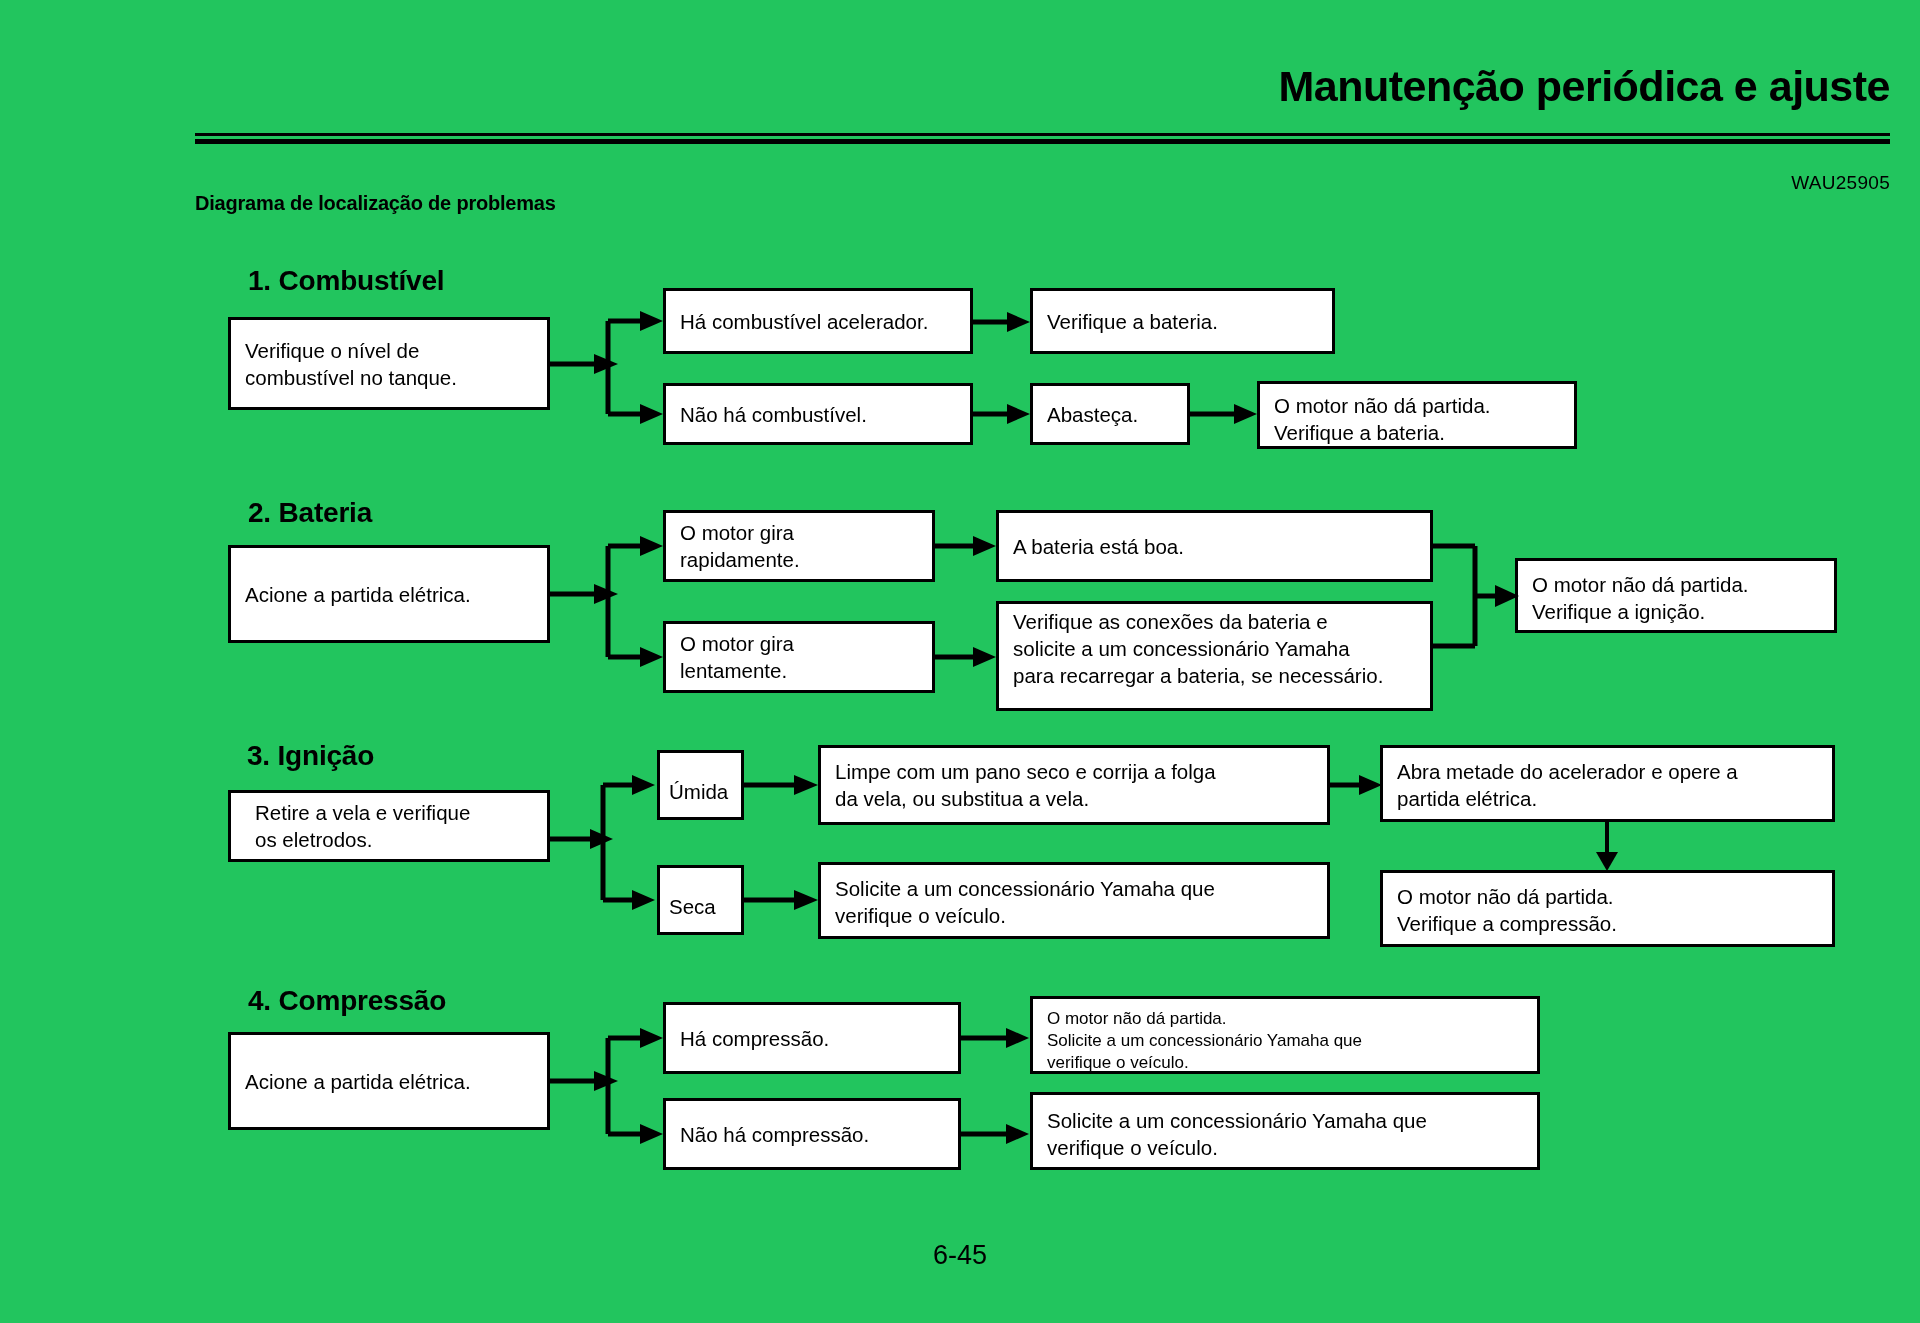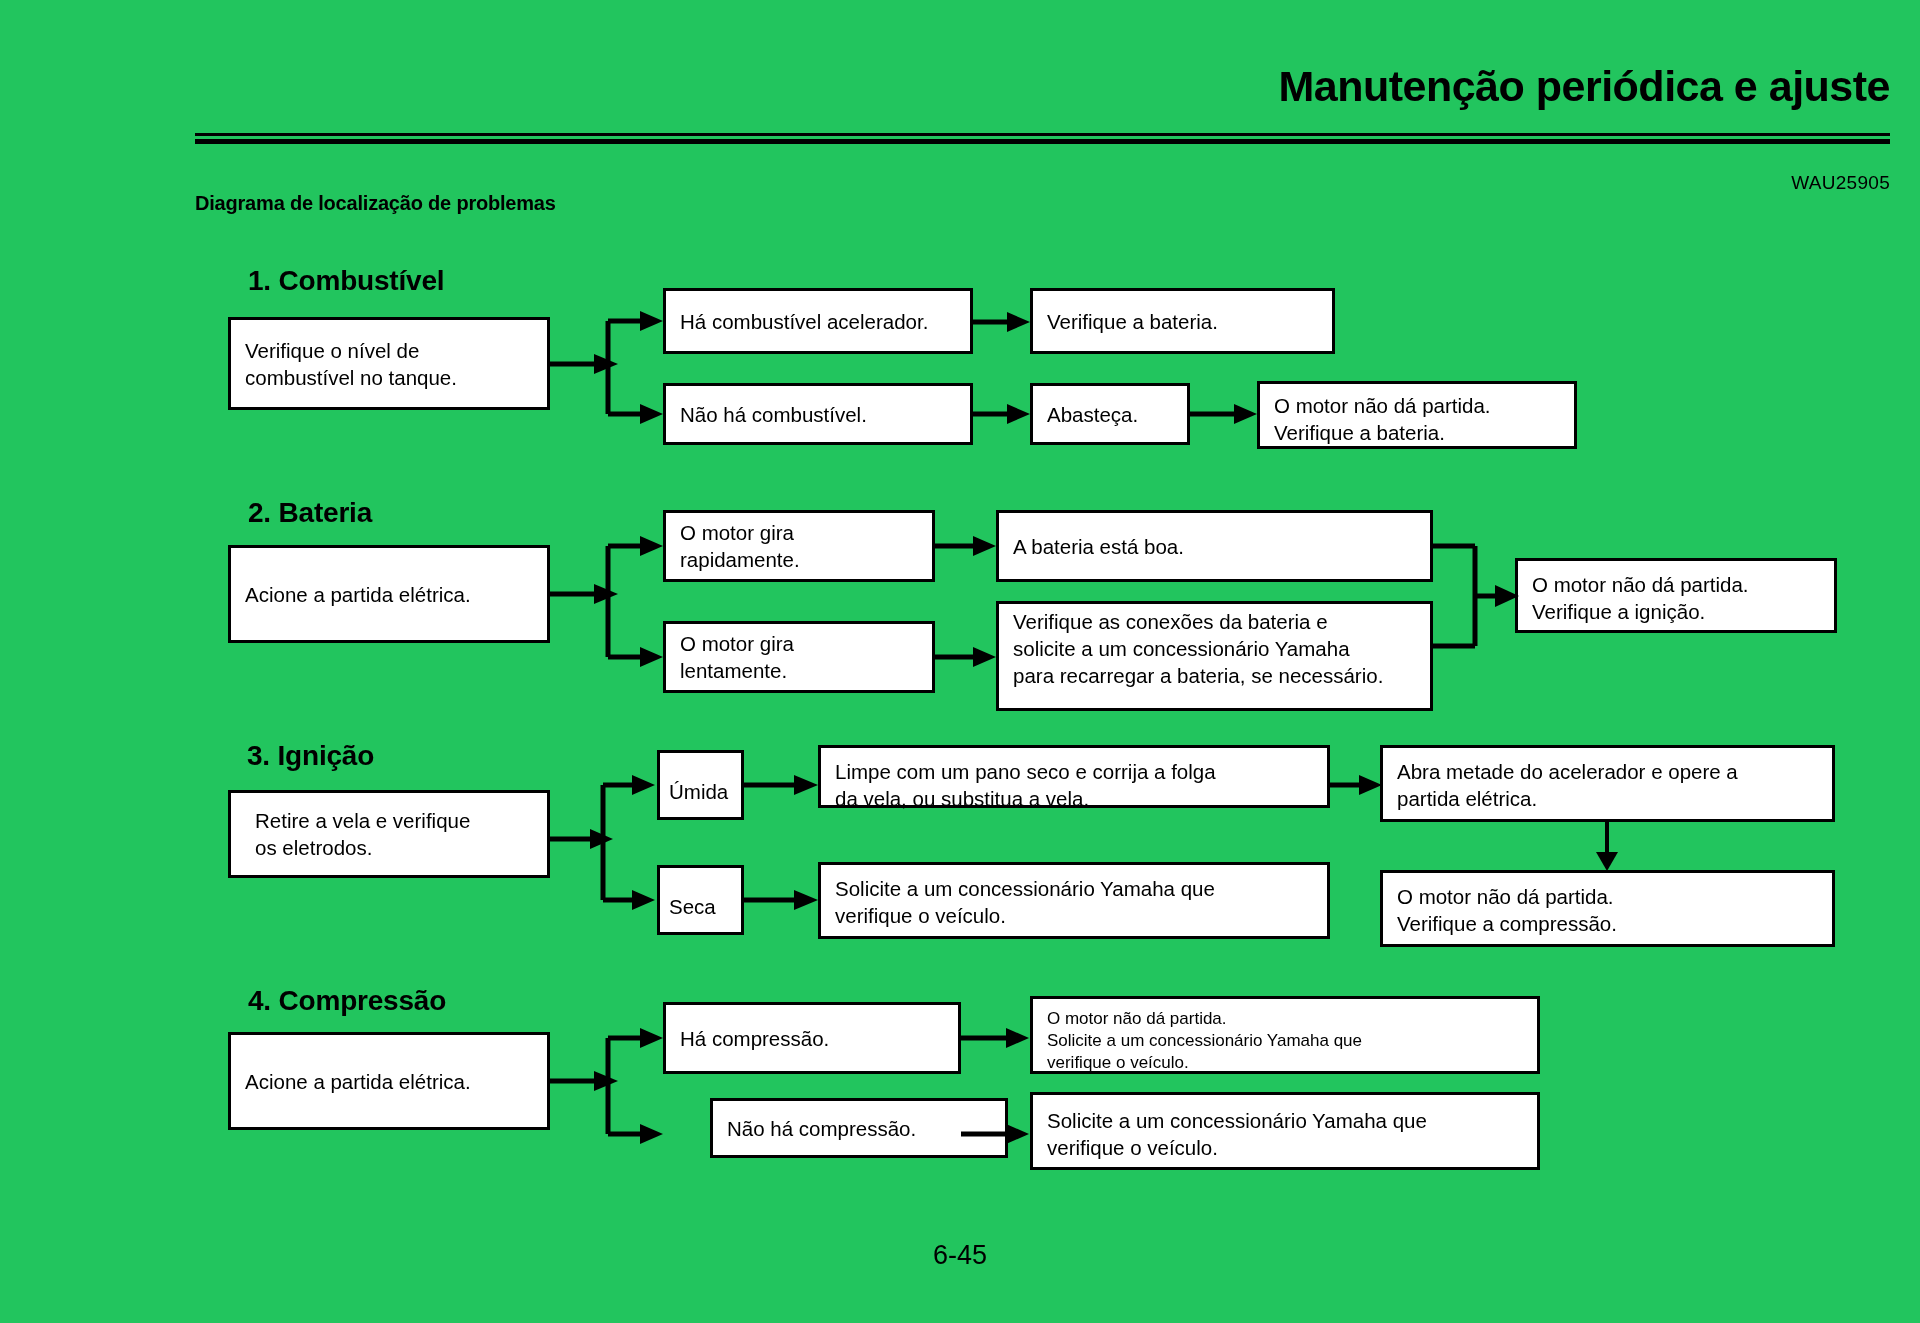--- a/index.html
+++ b/index.html
@@ -226,26 +226,26 @@
   <svg class="conn" style="left:1433px; top:535px;" width="90" height="130">
     <path d="M0,11 L42,11" stroke-width="5"></path>
     <path d="M0,111 L42,111" stroke-width="5"></path>
     <path d="M42,11 L42,111" stroke-width="5"></path>
     <path d="M42,61 L62,61" stroke-width="5"></path>
     <polygon points="62,50 86,61 62,72"></polygon>
   </svg>
 
   <div class="section-title" style="left:247px; top:740px;">3. Ignição</div>
 
-  <div class="box vc" style="left:228px; top:790px; width:322px; height:88px;padding-left:24px;">Retire a vela e verifique
+  <div class="box vc" style="left:228px; top:790px; width:322px; height:72px;padding-left:24px;">Retire a vela e verifique
 os eletrodos.</div>
 
   <div class="box tiny" style="left:657px; top:750px; width:87px; height:70px;">Úmida</div>
 
-  <div class="box" style="left:818px; top:745px; width:512px; height:63px; padding-top:10px;">Limpe com um pano seco e corrija a folga
+  <div class="box" style="left:818px; top:745px; width:512px; height:80px; padding-top:10px;">Limpe com um pano seco e corrija a folga
 da vela, ou substitua a vela.</div>
 
   <div class="box" style="left:1380px; top:745px; width:455px; height:77px; padding-top:10px;">Abra metade do acelerador e opere a
 partida elétrica.</div>
 
   <div class="box tiny" style="left:657px; top:865px; width:87px; height:70px;">Seca</div>
 
   <div class="box" style="left:818px; top:862px; width:512px; height:77px; padding-top:10px;">Solicite a um concessionário Yamaha que
 verifique o veículo.</div>
 
@@ -285,21 +285,21 @@
   <div class="section-title" style="left:248px; top:985px;">4. Compressão</div>
 
   <div class="box vc" style="left:228px; top:1032px; width:322px; height:98px;">Acione a partida elétrica.</div>
 
   <div class="box vc" style="left:663px; top:1002px; width:298px; height:72px;">Há compressão.</div>
 
   <div class="box small" style="left:1030px; top:996px; width:510px; height:78px;">O motor não dá partida.
 Solicite a um concessionário Yamaha que
 verifique o veículo.</div>
 
-  <div class="box vc" style="left:663px; top:1098px; width:298px; height:60px;margin-left:47px;">Não há compressão.</div>
+  <div class="box vc" style="left:663px; top:1098px; width:298px; height:72px;">Não há compressão.</div>
 
   <div class="box" style="left:1030px; top:1092px; width:510px; height:78px; padding-top:12px;">Solicite a um concessionário Yamaha que
 verifique o veículo.</div>
 
   <svg class="conn" style="left:550px; top:997px;" width="120" height="190">
     <path d="M0,84 L44,84" stroke-width="5"></path>
     <polygon points="44,74 68,84 44,94"></polygon>
     <path d="M58,41 L58,137" stroke-width="5"></path>
     <path d="M58,41 L90,41" stroke-width="5"></path>
     <polygon points="90,31 113,41 90,51"></polygon>

